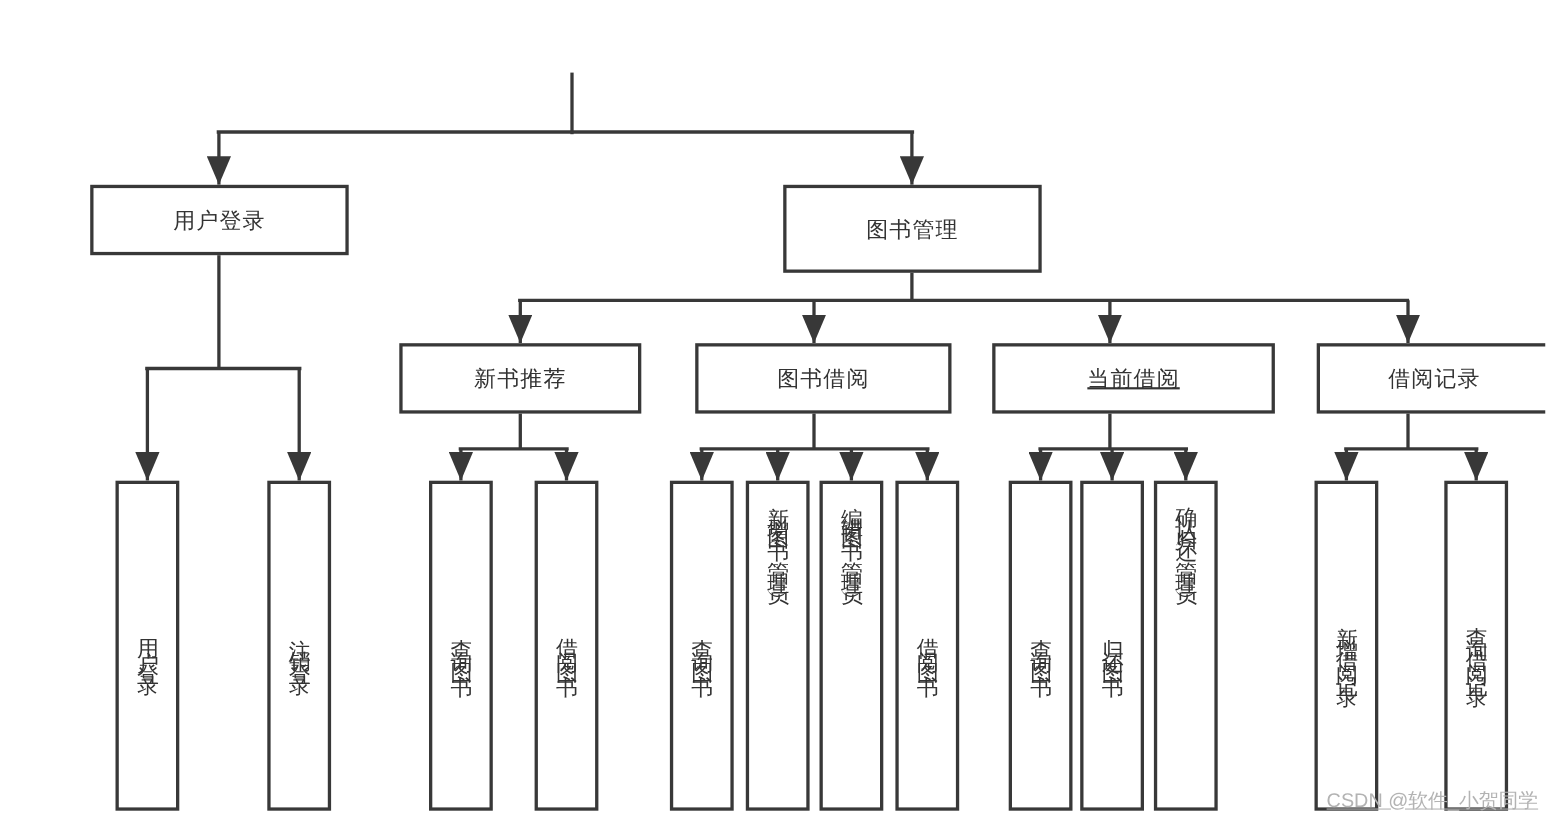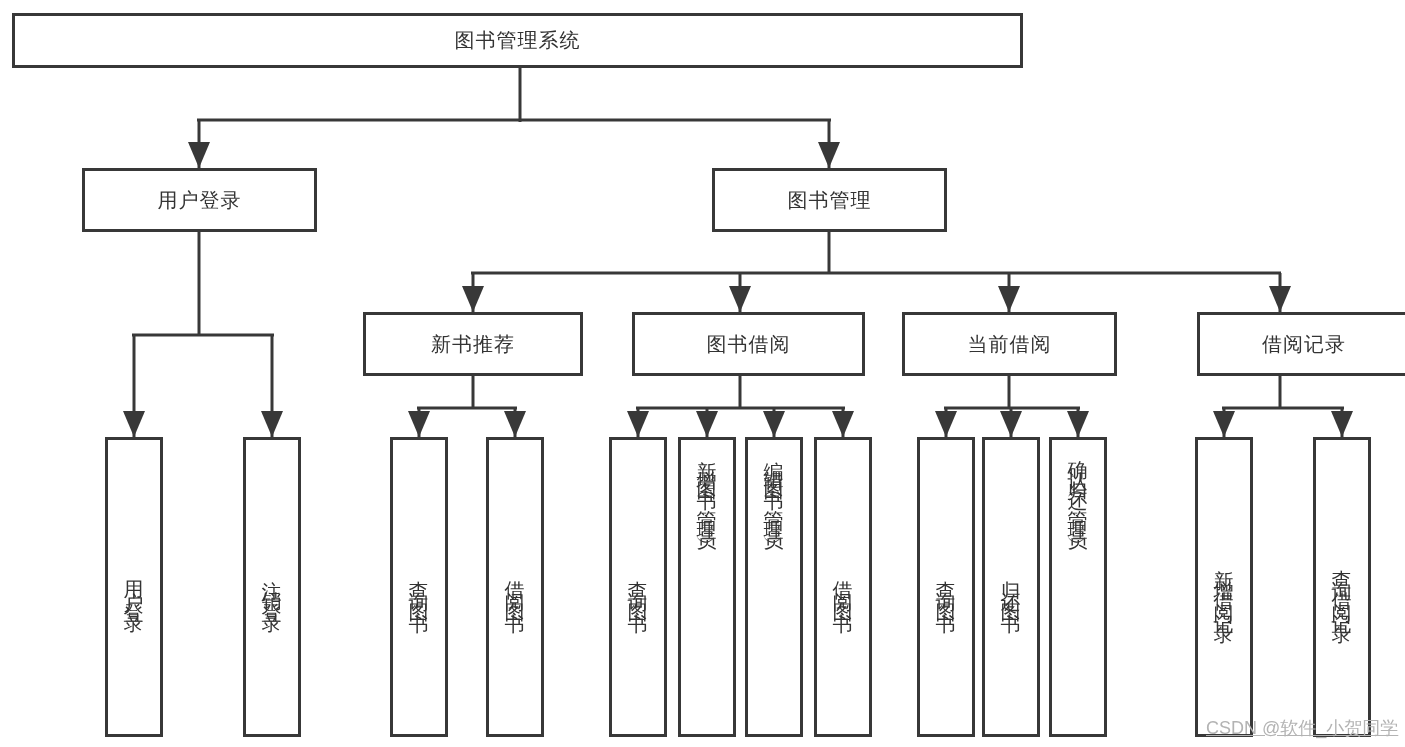--- a/index.html
+++ b/index.html
@@ -38,24 +38,24 @@
     font-size:20px;
     letter-spacing:11px;
     line-height:1.1;
   }
   .long{align-items:flex-start;padding-top:5px;}
   .long .vtext{letter-spacing:10px;}
 
   
   .b-root{left:12px;top:13px;width:1011px;height:55px;}
   .b-user{left:82px;top:168px;width:235px;height:64px;}
-  .b-mgmt{left:712px;top:168px;width:235px;height:64px;}
+  .b-mgmt{left:712px;top:168px;width:235px;height:80px;}
   .b-rec {left:363px;top:312px;width:220px;height:64px;align-items:center;}
   .b-bor {left:632px;top:312px;width:233px;height:64px;}
-  .b-cur {left:902px;top:312px;width:215px;height:64px;}
+  .b-cur {left:902px;top:312px;width:257px;height:64px;text-decoration:underline;}
   .b-log {left:1173px;top:312px;width:214px;height:64px;margin-left:24px;}
 
   
   .lf-0{left:105px;}  .lf-1{left:243px;}
   .lf-2{left:390px;}  .lf-3{left:486px;}
   .lf-4{left:609px;}  .lf-5{left:678px;}  .lf-6{left:745px;}  .lf-7{left:814px;}
   .lf-8{left:917px;}  .lf-9{left:982px;}  .lf-10{left:1049px;}
   .lf-11{left:1195px;}.lf-12{left:1313px;}
 
   #watermark{
@@ -115,23 +115,20 @@
     <line x1="946" y1="408" x2="946" y2="437" marker-end="url(#arw)"></line>
     <line x1="1011" y1="408" x2="1011" y2="437" marker-end="url(#arw)"></line>
     <line x1="1078" y1="408" x2="1078" y2="437" marker-end="url(#arw)"></line>
 
     <line x1="1280" y1="374" x2="1280" y2="409"></line>
     <line x1="1222" y1="408" x2="1344" y2="408"></line>
     <line x1="1224" y1="408" x2="1224" y2="437" marker-end="url(#arw)"></line>
     <line x1="1342" y1="408" x2="1342" y2="437" marker-end="url(#arw)"></line>
   </svg>
 
-  <div class="box hbox b-root">
-    <span>图书管理系统</span>
-  </div>
 
   <div class="box hbox b-user">
     <span>用户登录</span>
   </div>
   <div class="box hbox b-mgmt">
     <span>图书管理</span>
   </div>
 
   <div class="box hbox b-rec">
     <span>新书推荐</span>

